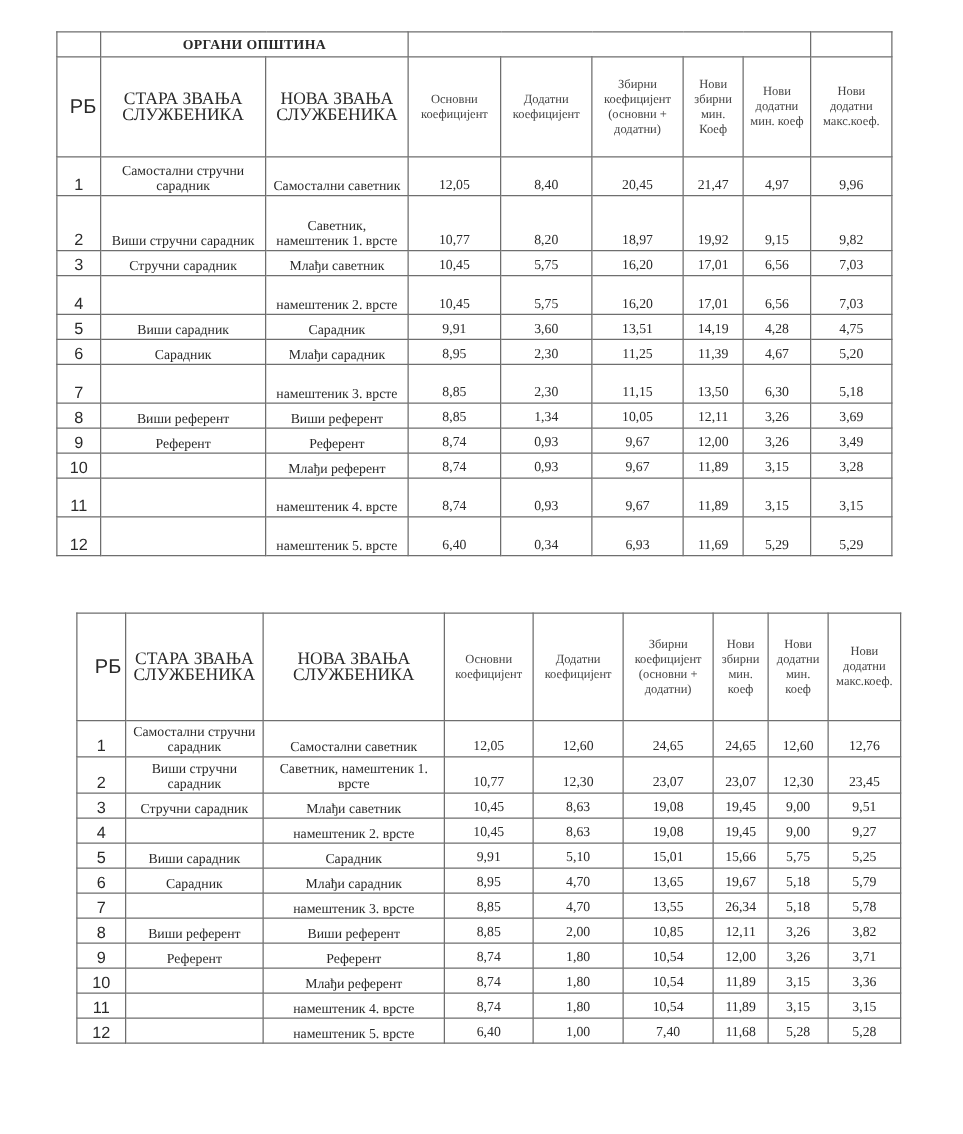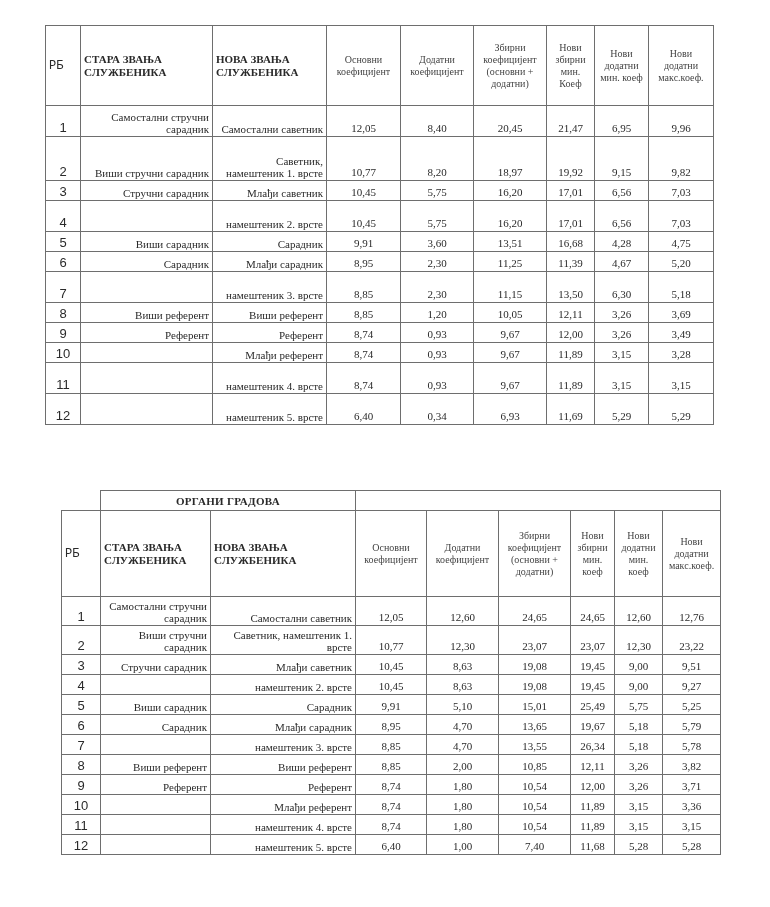--- a/index.html
+++ b/index.html
@@ -4,44 +4,50 @@
 <style>
   html, body { margin:0; padding:0; background:#ffffff; }
   body { width:770px; height:907px; position:relative; overflow:hidden;
          font-family:"Liberation Serif","DejaVu Serif",serif; color:#2a2a2a; }
   .tbl { position:absolute; border-collapse:collapse; table-layout:fixed; }
   .tbl td { border:1px solid #6e6e6e; padding:0 3px; font-size:11px; line-height:12px;
             vertical-align:bottom; overflow:hidden; }
   .tbl td.blank { border-left:none; border-top:none; }
   .tbl td.org { text-align:center; vertical-align:middle; font-weight:bold; font-size:11px; letter-spacing:0.3px; }
   .tbl td.hdr { text-align:center; vertical-align:middle; font-size:10px; line-height:12px; color:#444; }
-  .tbl td.hdr-b { text-align:left; vertical-align:middle; font-weight:bold; font-size:11px; line-height:13px; }
-  .tbl td.rb-h { text-align:left; vertical-align:middle; font-family:Liberation Mono, monospace; font-size:12px; }
+  .tbl td.hdr-b { text-align:center; vertical-align:middle; font-weight:normal; font-size:14px; line-height:13px; }
+  .tbl td.rb-h { text-align:right; vertical-align:middle; font-family:Liberation Sans, sans-serif; font-size:16px; }
   .tbl td.rb { text-align:center; font-family:"Liberation Sans","DejaVu Sans",sans-serif; font-size:13px; line-height:15px; padding-bottom:1px; }
   .tbl td.num { text-align:center; padding-bottom:2px; }
-  .tbl td.txt { text-align:right; padding-bottom:1px; }
+  .tbl td.txt { text-align:center; padding-bottom:1px; }
   #t1 { left:45px; top:25px; width:668px; }
   #t2 { left:61px; top:490px; width:659px; }
 </style>
 </head>
 <body>
 
 <table class="tbl" id="t1">
   <colgroup>
     <col style="width:35px">
       <col style="width:132px">
       <col style="width:114px">
     <col style="width:74px">
       <col style="width:73px">
       <col style="width:73px">
     <col style="width:48px">
       <col style="width:54px">
       <col style="width:65px">
   </colgroup>
   <tbody>
+      <tr style="height:20px">
+    <td></td>
+    <td class="org" colspan="2">ОРГАНИ ОПШТИНА</td>
+    <td colspan="5"></td>
+    <td></td>
+  </tr>
   <tr style="height:80px">
     <td class="rb-h">РБ</td>
     <td class="hdr-b">СТАРА ЗВАЊА СЛУЖБЕНИКА</td>
     <td class="hdr-b">НОВА ЗВАЊА СЛУЖБЕНИКА</td>
     <td class="hdr">Основни коефицијент</td>
     <td class="hdr">Додатни коефицијент</td>
     <td class="hdr">Збирни коефицијент (основни + додатни)</td>
     <td class="hdr">Нови збирни мин. Коеф</td>
     <td class="hdr">Нови додатни мин. коеф</td>
     <td class="hdr">Нови додатни макс.коеф.</td>
@@ -49,21 +55,21 @@
   </tbody>
     <tbody id="t1-body">
       <tr style="height: 31px;">
         <td class="rb">1</td>
         <td class="txt">Самостални стручни сарадник</td>
         <td class="txt">Самостални саветник</td>
         <td class="num">12,05</td>
         <td class="num">8,40</td>
         <td class="num">20,45</td>
         <td class="num">21,47</td>
-        <td class="num">6,95</td>
+        <td class="num">4,97</td>
         <td class="num">9,96</td>
       </tr>
       <tr style="height: 44px;">
         <td class="rb">2</td>
         <td class="txt">Виши стручни сарадник</td>
         <td class="txt">Саветник, намештеник 1. врсте</td>
         <td class="num">10,77</td>
         <td class="num">8,20</td>
         <td class="num">18,97</td>
         <td class="num">19,92</td>
@@ -92,21 +98,21 @@
         <td class="num">6,56</td>
         <td class="num">7,03</td>
       </tr>
       <tr style="height: 20px;">
         <td class="rb">5</td>
         <td class="txt">Виши сарадник</td>
         <td class="txt">Сарадник</td>
         <td class="num">9,91</td>
         <td class="num">3,60</td>
         <td class="num">13,51</td>
-        <td class="num">16,68</td>
+        <td class="num">14,19</td>
         <td class="num">4,28</td>
         <td class="num">4,75</td>
       </tr>
       <tr style="height: 20px;">
         <td class="rb">6</td>
         <td class="txt">Сарадник</td>
         <td class="txt">Млађи сарадник</td>
         <td class="num">8,95</td>
         <td class="num">2,30</td>
         <td class="num">11,25</td>
@@ -123,21 +129,21 @@
         <td class="num">11,15</td>
         <td class="num">13,50</td>
         <td class="num">6,30</td>
         <td class="num">5,18</td>
       </tr>
       <tr style="height: 20px;">
         <td class="rb">8</td>
         <td class="txt">Виши референт</td>
         <td class="txt">Виши референт</td>
         <td class="num">8,85</td>
-        <td class="num">1,20</td>
+        <td class="num">1,34</td>
         <td class="num">10,05</td>
         <td class="num">12,11</td>
         <td class="num">3,26</td>
         <td class="num">3,69</td>
       </tr>
       <tr style="height: 20px;">
         <td class="rb">9</td>
         <td class="txt">Референт</td>
         <td class="txt">Референт</td>
         <td class="num">8,74</td>
@@ -189,25 +195,20 @@
       <col style="width:110px">
       <col style="width:145px">
     <col style="width:71px">
       <col style="width:72px">
       <col style="width:72px">
     <col style="width:44px">
       <col style="width:48px">
       <col style="width:58px">
   </colgroup>
   <tbody>
-      <tr style="height:20px">
-    <td class="blank" style="border-bottom:1px solid #6e6e6e;"></td>
-    <td class="org" colspan="2">ОРГАНИ ГРАДОВА</td>
-    <td colspan="6"></td>
-  </tr>
   <tr style="height:86px">
     <td class="rb-h">РБ</td>
     <td class="hdr-b">СТАРА ЗВАЊА СЛУЖБЕНИКА</td>
     <td class="hdr-b">НОВА ЗВАЊА СЛУЖБЕНИКА</td>
     <td class="hdr">Основни коефицијент</td>
     <td class="hdr">Додатни коефицијент</td>
     <td class="hdr">Збирни коефицијент (основни + додатни)</td>
     <td class="hdr">Нови збирни мин. коеф</td>
     <td class="hdr">Нови додатни мин. коеф</td>
     <td class="hdr">Нови додатни макс.коеф.</td>
@@ -227,21 +228,21 @@
       </tr>
       <tr style="height: 29px;">
         <td class="rb">2</td>
         <td class="txt">Виши стручни сарадник</td>
         <td class="txt">Саветник, намештеник 1. врсте</td>
         <td class="num">10,77</td>
         <td class="num">12,30</td>
         <td class="num">23,07</td>
         <td class="num">23,07</td>
         <td class="num">12,30</td>
-        <td class="num">23,22</td>
+        <td class="num">23,45</td>
       </tr>
       <tr style="height: 20px;">
         <td class="rb">3</td>
         <td class="txt">Стручни сарадник</td>
         <td class="txt">Млађи саветник</td>
         <td class="num">10,45</td>
         <td class="num">8,63</td>
         <td class="num">19,08</td>
         <td class="num">19,45</td>
         <td class="num">9,00</td>
@@ -258,21 +259,21 @@
         <td class="num">9,00</td>
         <td class="num">9,27</td>
       </tr>
       <tr style="height: 20px;">
         <td class="rb">5</td>
         <td class="txt">Виши сарадник</td>
         <td class="txt">Сарадник</td>
         <td class="num">9,91</td>
         <td class="num">5,10</td>
         <td class="num">15,01</td>
-        <td class="num">25,49</td>
+        <td class="num">15,66</td>
         <td class="num">5,75</td>
         <td class="num">5,25</td>
       </tr>
       <tr style="height: 20px;">
         <td class="rb">6</td>
         <td class="txt">Сарадник</td>
         <td class="txt">Млађи сарадник</td>
         <td class="num">8,95</td>
         <td class="num">4,70</td>
         <td class="num">13,65</td>

